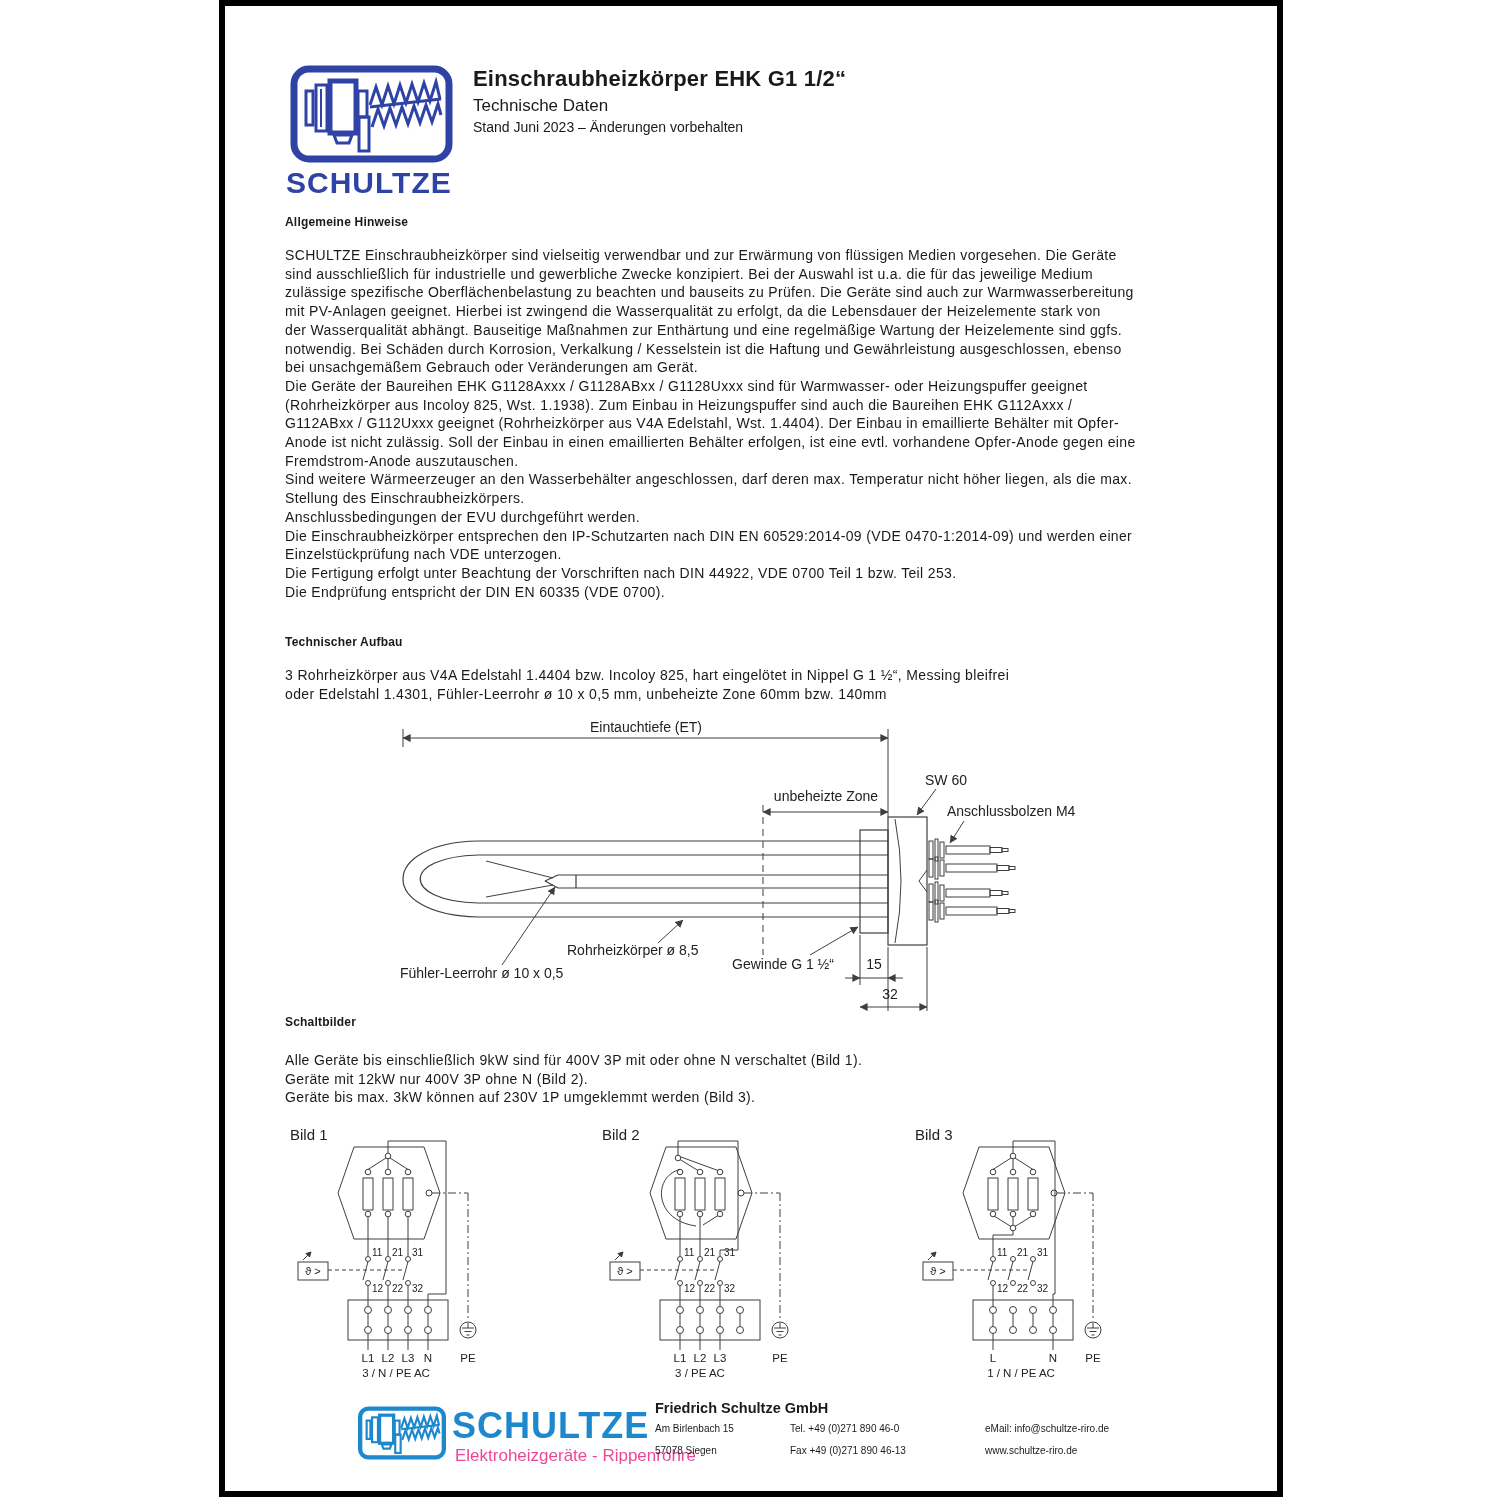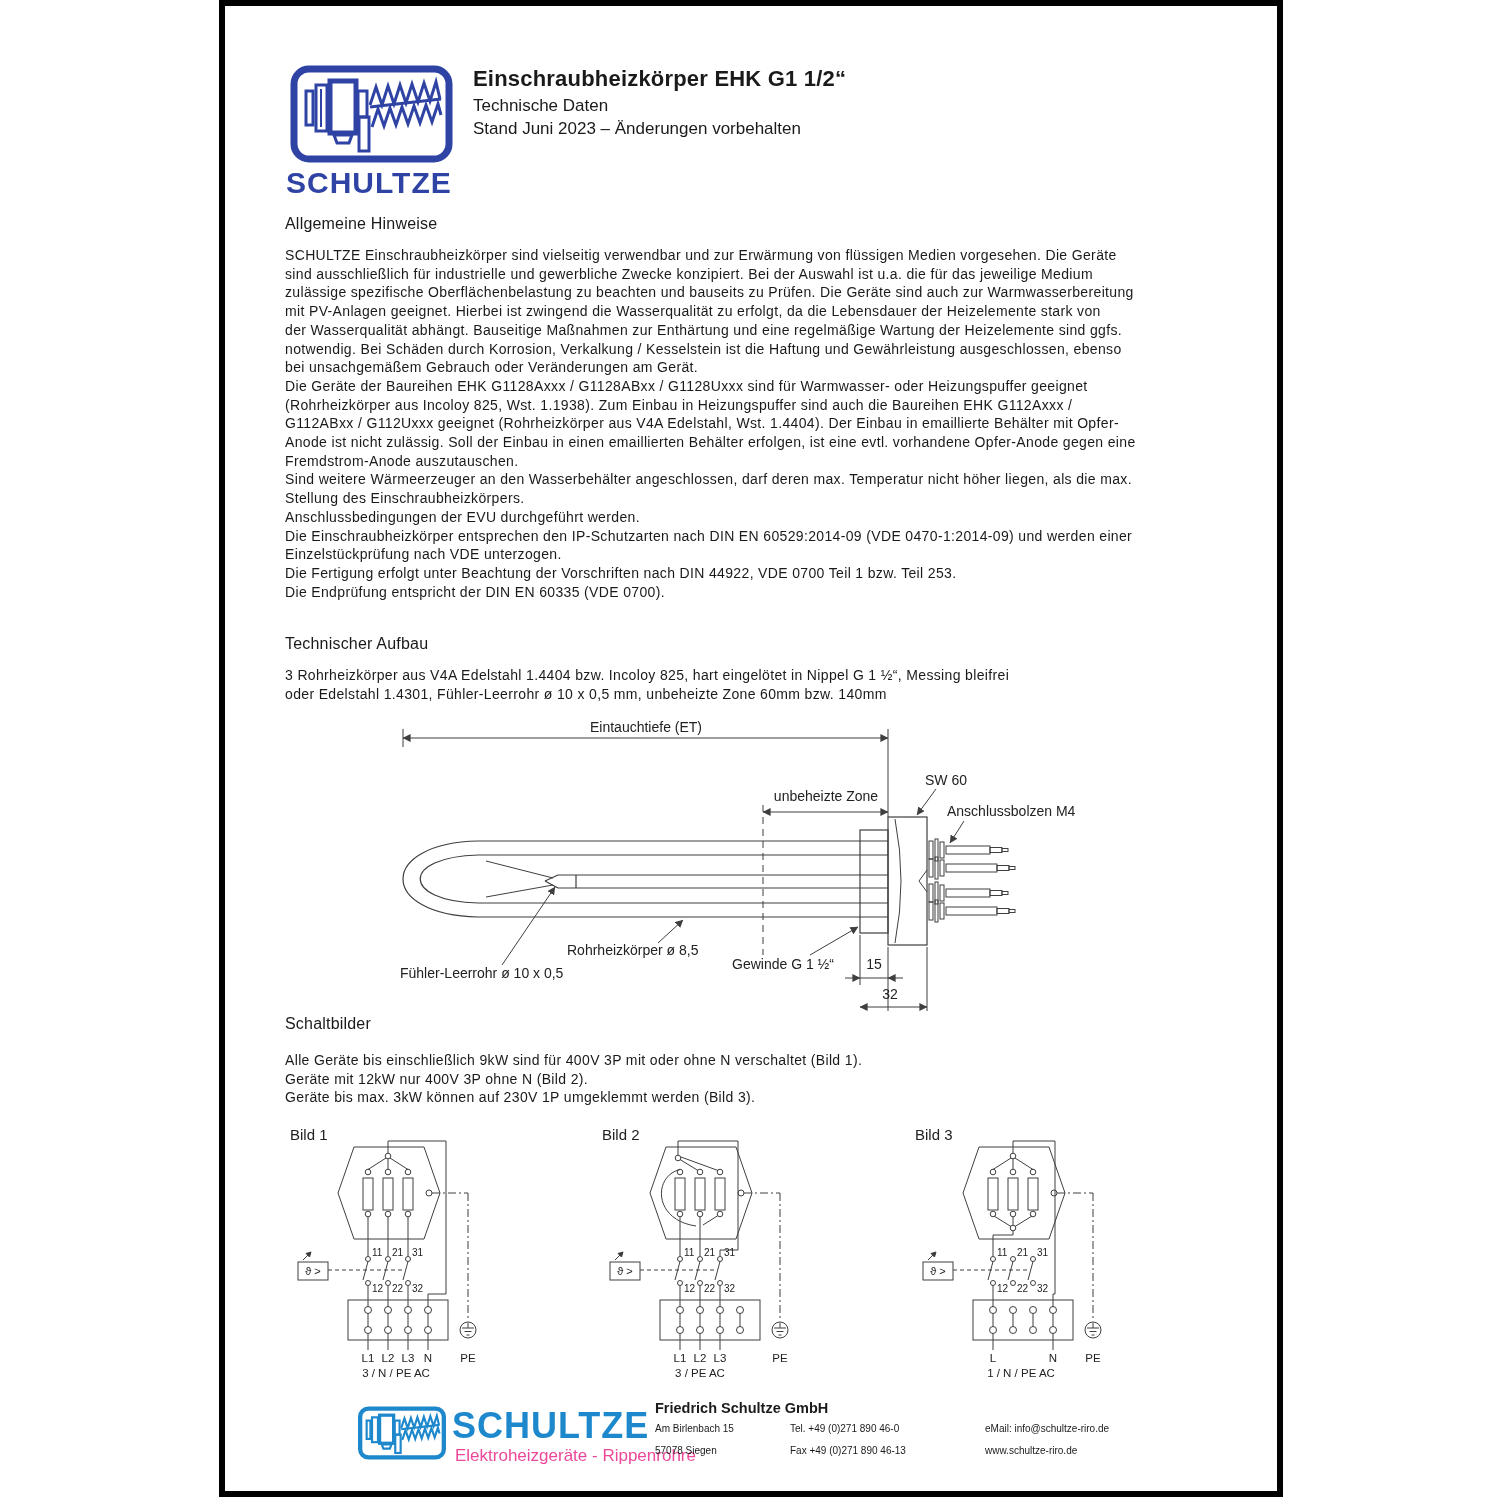--- a/index.html
+++ b/index.html
@@ -3,24 +3,24 @@
 <meta charset="utf-8">
 <style>
   html,body{margin:0;padding:0;background:#fff;}
   .canvas{position:relative;width:1500px;height:1500px;background:#ffffff;
           font-family:"Liberation Sans",sans-serif;color:#1a1a1a;overflow:hidden;}
   .abs{position:absolute;}
   .page-frame{left:219px;top:0px;width:1064px;height:1497px;border:6px solid #000;box-sizing:border-box;background:#fff;}
   
   .doc-title{left:473px;top:66px;font-size:22px;font-weight:bold;letter-spacing:0.2px;}
   .doc-subtitle{left:473px;top:96px;font-size:17px;}
-  .doc-rev{left:473px;top:119px;font-size:17px;}
+  .doc-rev{left:473px;top:119px;font-size:14px;}
   .brand-word{left:286px;top:166px;width:190px;font-size:30px;font-weight:bold;color:#2f43a5;letter-spacing:1px;}
   
-  .h-sec{font-size:16px;font-weight:normal;letter-spacing:0.2px;}
+  .h-sec{font-size:12px;font-weight:bold;letter-spacing:0.2px;}
   
   .bodylines{font-size:14px;line-height:18.7px;letter-spacing:0.35px;white-space:nowrap;}
   .footer-co{font-size:14.5px;font-weight:bold;}
   .footer-sm{font-size:10px;}
   .footer-brand{left:452px;top:1405px;font-size:36px;font-weight:bold;color:#1e88cc;letter-spacing:1px;}
   .footer-brand-sub{left:455px;top:1446px;font-size:17px;color:#ec4899;}
   svg text{font-family:"Liberation Sans",sans-serif;fill:#222;}
   .dline{stroke:#3f3f3f;stroke-width:1.2;fill:none;}
   .dthin{stroke:#3f3f3f;stroke-width:1;fill:none;}
 </style>

